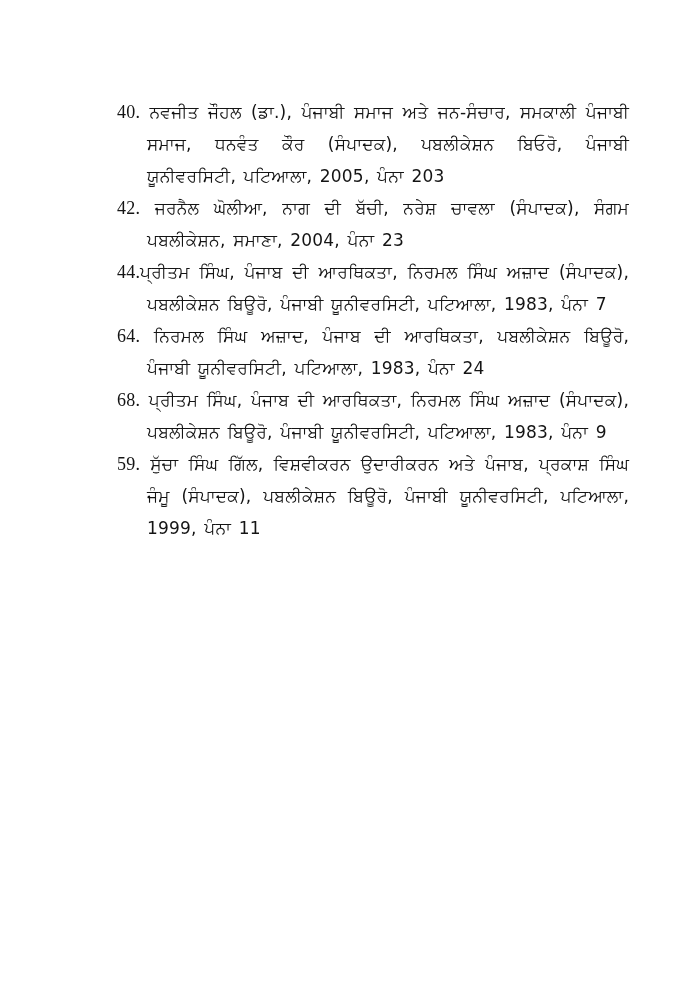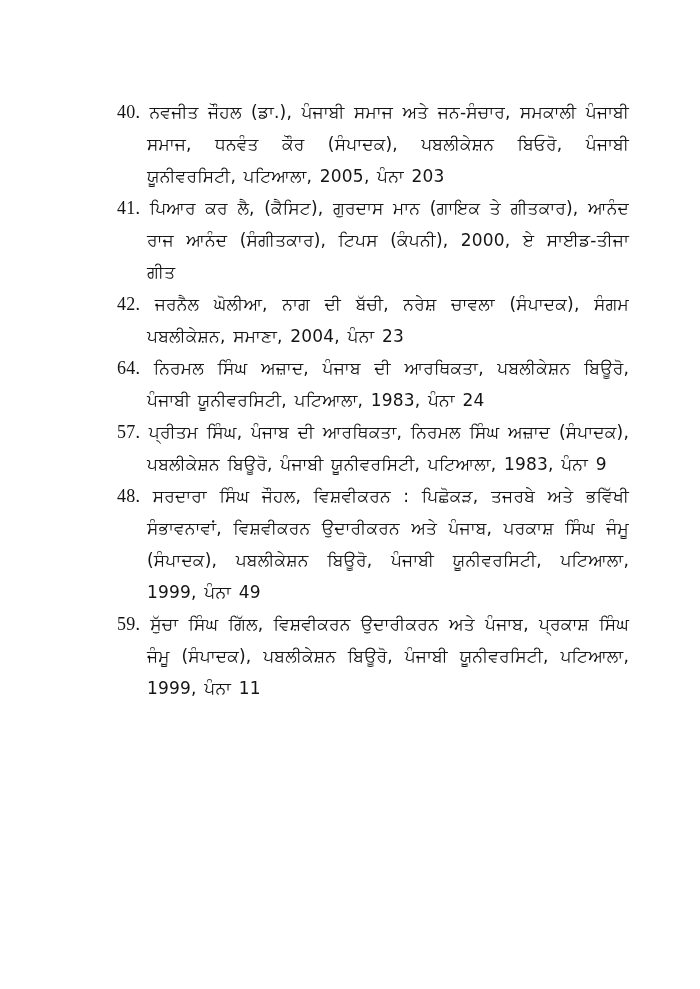--- a/index.html
+++ b/index.html
@@ -47,30 +47,29 @@
   }
 </style>
 </head>
 <body>
 
 <div class="page">
 
   <div class="content">
     <div class="ref"><span class="ref-num">40.</span><span class="ref-gap"> </span><span class="ref-text">ਨਵਜੀਤ ਜੌਹਲ (ਡਾ.), ਪੰਜਾਬੀ ਸਮਾਜ ਅਤੇ ਜਨ-ਸੰਚਾਰ, ਸਮਕਾਲੀ ਪੰਜਾਬੀ ਸਮਾਜ, ਧਨਵੰਤ ਕੌਰ (ਸੰਪਾਦਕ), ਪਬਲੀਕੇਸ਼ਨ ਬਿਓਰੋ, ਪੰਜਾਬੀ ਯੂਨੀਵਰਸਿਟੀ, ਪਟਿਆਲਾ, 2005, ਪੰਨਾ 203</span></div>
 
-    <div class="ref"><span class="ref-num">41.</span><span class="ref-gap"> </span><span class="ref-text">ਪਿਆਰ ਕਰ ਲੈ, (ਕੈਸਿਟ), ਗੁਰਦਾਸ ਮਾਨ (ਗਾਇਕ ਤੇ ਗੀਤਕਾਰ), ਆਨੰਦ ਰਾਜ ਆਨੰਦ (ਸੰਗੀਤਕਾਰ), ਟਿਪਸ (ਕੰਪਨੀ), 2000, ਏ ਸਾਈਡ-ਤੀਜਾ ਗੀਤ</span></div>
 
     <div class="ref"><span class="ref-num">42.</span><span class="ref-gap"> </span><span class="ref-text">ਜਰਨੈਲ ਘੋਲੀਆ, ਨਾਗ ਦੀ ਬੱਚੀ, ਨਰੇਸ਼ ਚਾਵਲਾ (ਸੰਪਾਦਕ), ਸੰਗਮ ਪਬਲੀਕੇਸ਼ਨ, ਸਮਾਣਾ, 2004, ਪੰਨਾ 23</span></div>
 
 
+    <div class="ref"><span class="ref-num">44.</span><span class="ref-gap"></span><span class="ref-text">ਪ੍ਰੀਤਮ ਸਿੰਘ, ਪੰਜਾਬ ਦੀ ਆਰਥਿਕਤਾ, ਨਿਰਮਲ ਸਿੰਘ ਅਜ਼ਾਦ (ਸੰਪਾਦਕ), ਪਬਲੀਕੇਸ਼ਨ ਬਿਊਰੋ, ਪੰਜਾਬੀ ਯੂਨੀਵਰਸਿਟੀ, ਪਟਿਆਲਾ, 1983, ਪੰਨਾ 7</span></div>
 
     <div class="ref"><span class="ref-num">64.</span><span class="ref-gap"> </span><span class="ref-text">ਨਿਰਮਲ ਸਿੰਘ ਅਜ਼ਾਦ, ਪੰਜਾਬ ਦੀ ਆਰਥਿਕਤਾ, ਪਬਲੀਕੇਸ਼ਨ ਬਿਊਰੋ, ਪੰਜਾਬੀ ਯੂਨੀਵਰਸਿਟੀ, ਪਟਿਆਲਾ, 1983, ਪੰਨਾ 24</span></div>
 
-    <div class="ref"><span class="ref-num">57.</span><span class="ref-gap"> </span><span class="ref-text">ਪ੍ਰੀਤਮ ਸਿੰਘ, ਪੰਜਾਬ ਦੀ ਆਰਥਿਕਤਾ, ਨਿਰਮਲ ਸਿੰਘ ਅਜ਼ਾਦ (ਸੰਪਾਦਕ), ਪਬਲੀਕੇਸ਼ਨ ਬਿਊਰੋ, ਪੰਜਾਬੀ ਯੂਨੀਵਰਸਿਟੀ, ਪਟਿਆਲਾ, 1983, ਪੰਨਾ 9</span></div>
+    <div class="ref"><span class="ref-num">68.</span><span class="ref-gap"> </span><span class="ref-text">ਪ੍ਰੀਤਮ ਸਿੰਘ, ਪੰਜਾਬ ਦੀ ਆਰਥਿਕਤਾ, ਨਿਰਮਲ ਸਿੰਘ ਅਜ਼ਾਦ (ਸੰਪਾਦਕ), ਪਬਲੀਕੇਸ਼ਨ ਬਿਊਰੋ, ਪੰਜਾਬੀ ਯੂਨੀਵਰਸਿਟੀ, ਪਟਿਆਲਾ, 1983, ਪੰਨਾ 9</span></div>
 
 
-    <div class="ref"><span class="ref-num">48.</span><span class="ref-gap"> </span><span class="ref-text">ਸਰਦਾਰਾ ਸਿੰਘ ਜੌਹਲ, ਵਿਸ਼ਵੀਕਰਨ : ਪਿਛੋਕੜ, ਤਜਰਬੇ ਅਤੇ ਭਵਿੱਖੀ ਸੰਭਾਵਨਾਵਾਂ, ਵਿਸ਼ਵੀਕਰਨ ਉਦਾਰੀਕਰਨ ਅਤੇ ਪੰਜਾਬ, ਪਰਕਾਸ਼ ਸਿੰਘ ਜੰਮੂ (ਸੰਪਾਦਕ), ਪਬਲੀਕੇਸ਼ਨ ਬਿਊਰੋ, ਪੰਜਾਬੀ ਯੂਨੀਵਰਸਿਟੀ, ਪਟਿਆਲਾ, 1999, ਪੰਨਾ 49</span></div>
 
     <div class="ref"><span class="ref-num">59.</span><span class="ref-gap"> </span><span class="ref-text">ਸੁੱਚਾ ਸਿੰਘ ਗਿੱਲ, ਵਿਸ਼ਵੀਕਰਨ ਉਦਾਰੀਕਰਨ ਅਤੇ ਪੰਜਾਬ, ਪ੍ਰਕਾਸ਼ ਸਿੰਘ ਜੰਮੂ (ਸੰਪਾਦਕ), ਪਬਲੀਕੇਸ਼ਨ ਬਿਊਰੋ, ਪੰਜਾਬੀ ਯੂਨੀਵਰਸਿਟੀ, ਪਟਿਆਲਾ, 1999, ਪੰਨਾ 11</span></div>
   </div>
 
   <div class="folio">123</div>
 </div>
 
 </body></html>

